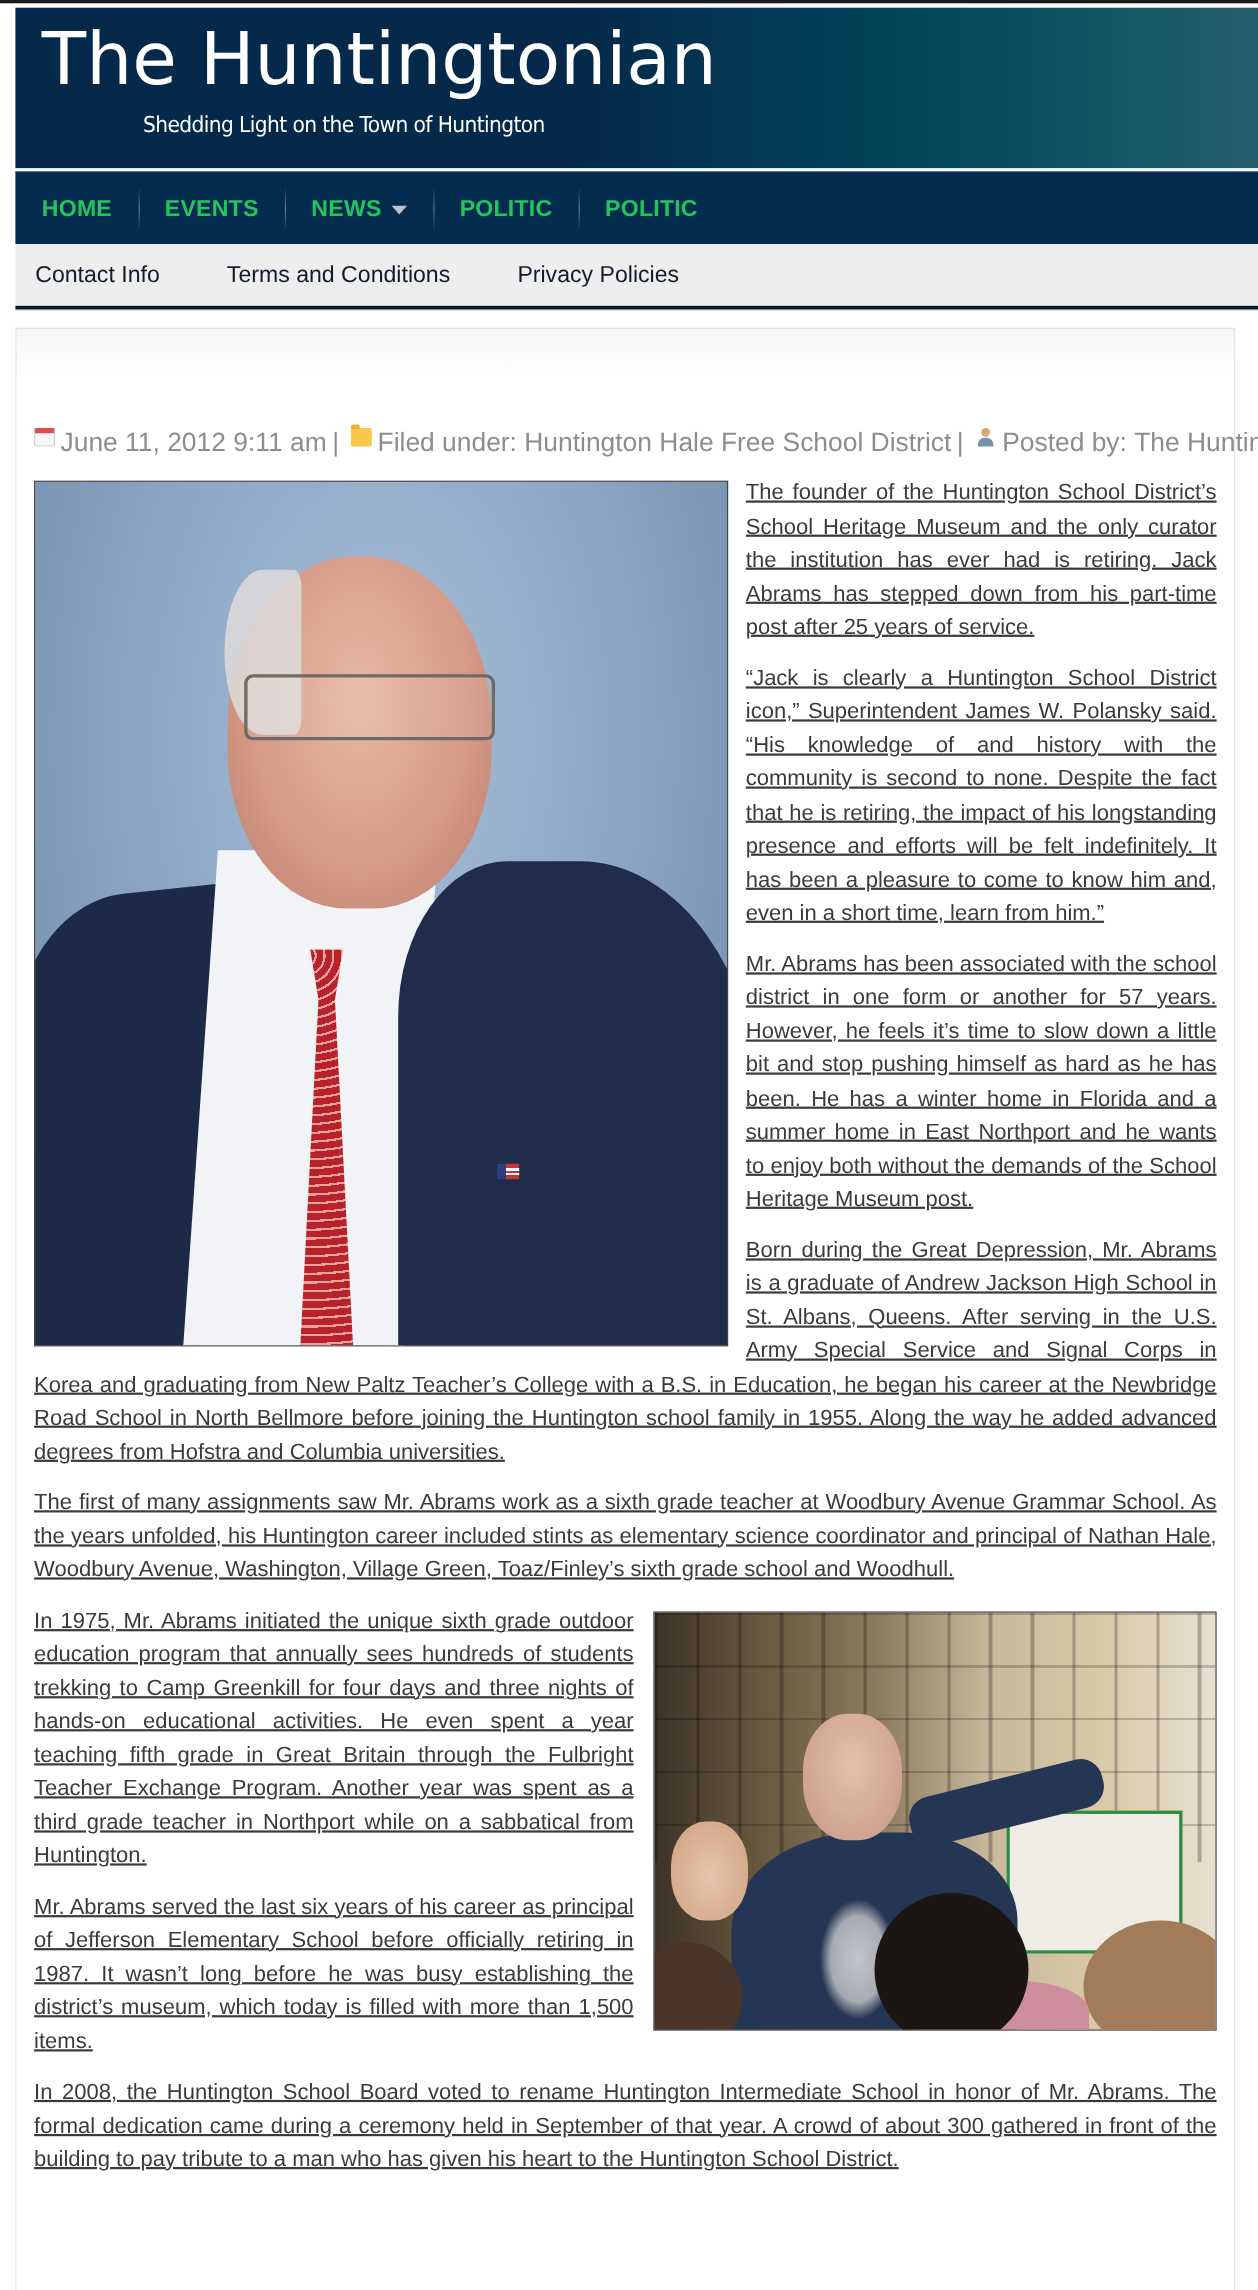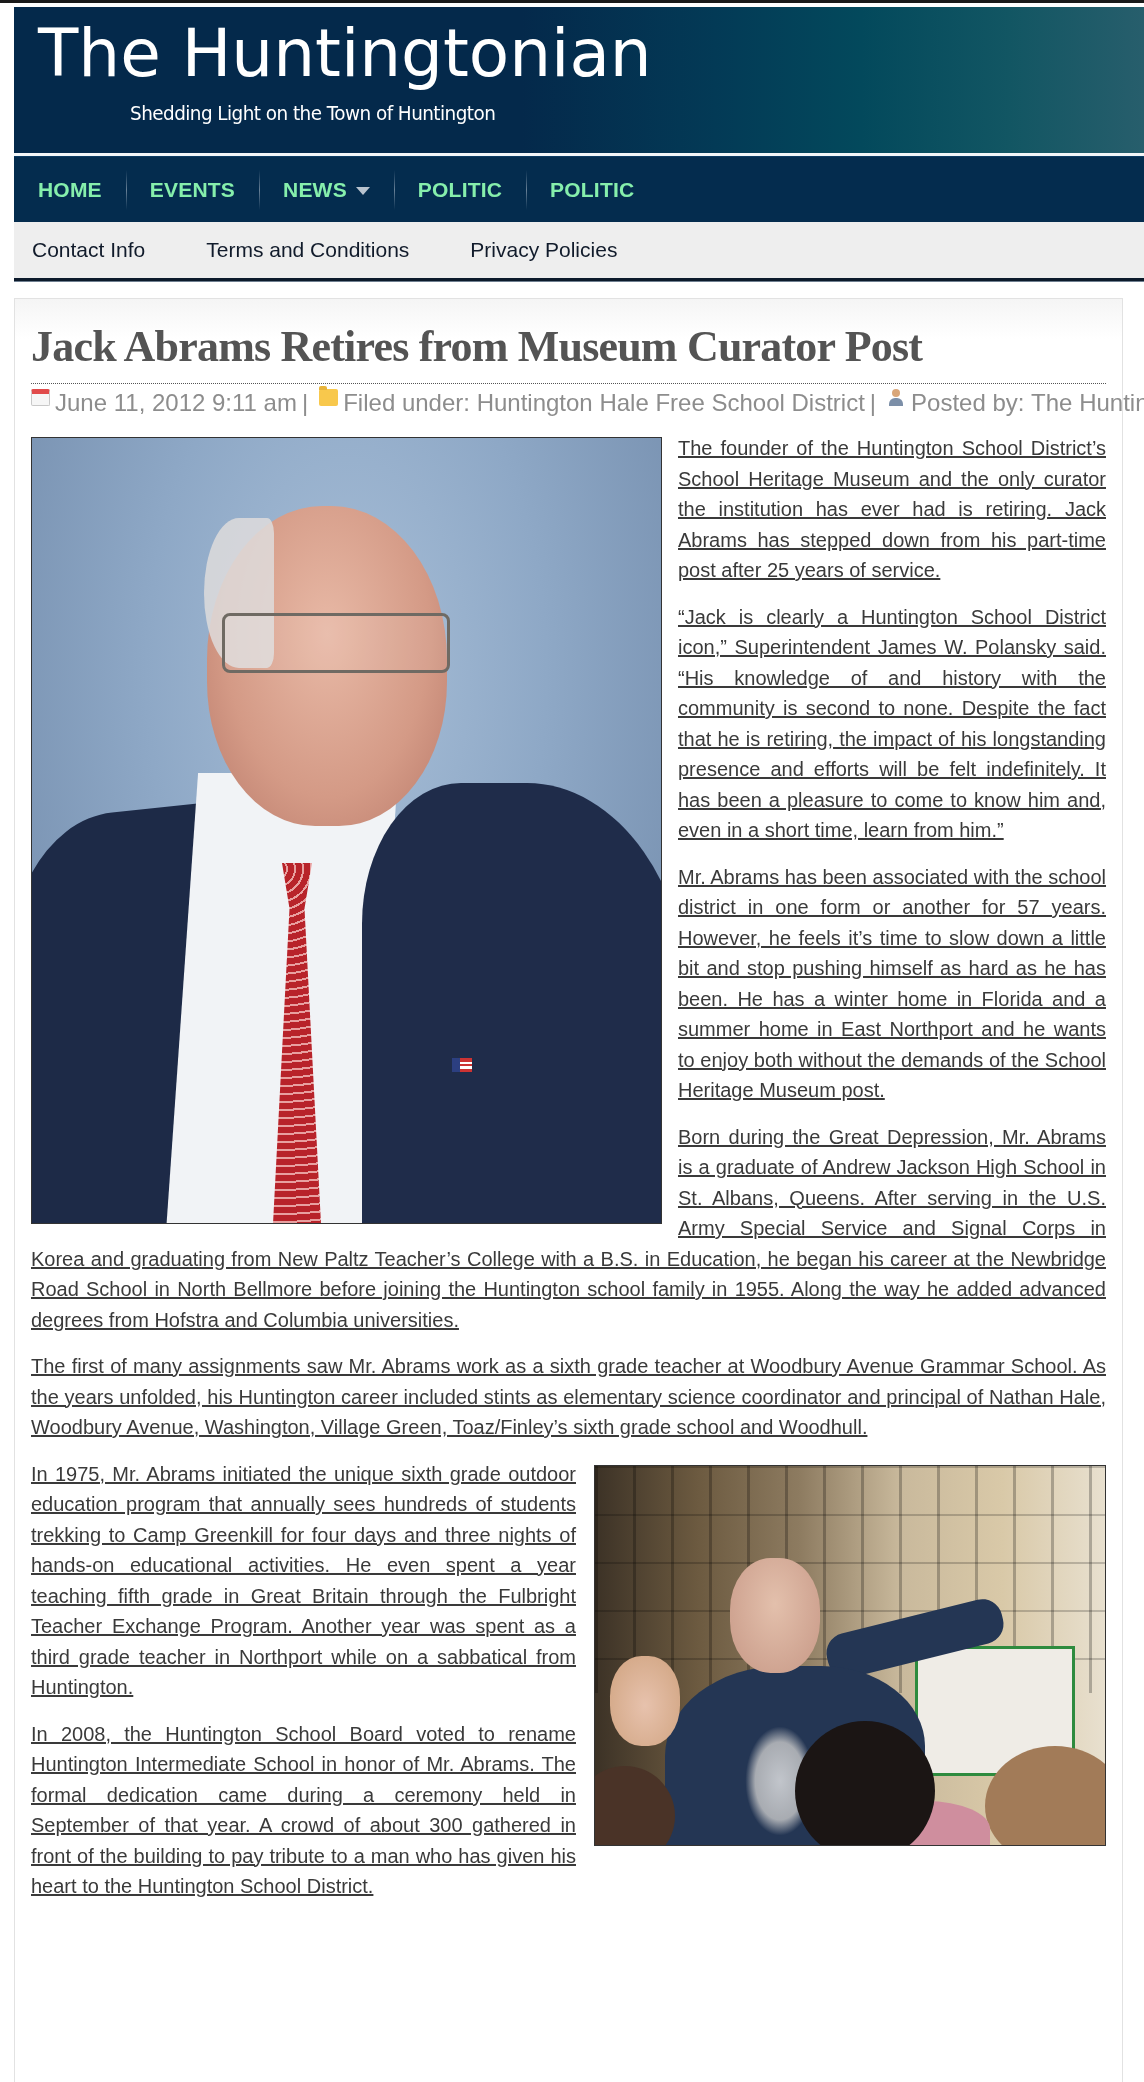--- a/index.html
+++ b/index.html
@@ -23,21 +23,21 @@
   }
   .mast-gap { position: absolute; left: 14px; top: 153px; width: 1130px; height: 3px; background: #f3f6f8; }
 
   .mainnav {
     position: absolute; left: 14px; top: 156px; width: 1130px; height: 66px;
     background: #042c4e; display: flex; align-items: center; overflow: hidden; white-space: nowrap;
     border-top: 1px solid #0b3b63;
   }
   .mainnav .nav-item {
     height: 52px; display: flex; align-items: center; padding: 0 24px;
-    font-family: "Liberation Sans", sans-serif; font-weight: bold; font-size: 21px; color: #86efac; letter-spacing: 0.2px;
+    font-family: "Liberation Sans", sans-serif; font-weight: bold; font-size: 21px; color: #22c55e; letter-spacing: 0.2px;
     position: relative; cursor: pointer;
   }
   .mainnav .nav-item + .nav-item::before {
     content: ""; position: absolute; left: 0; top: 6px; bottom: 6px; width: 1px;
     background: linear-gradient(to bottom, rgba(255,255,255,0), rgba(170,185,200,0.6), rgba(255,255,255,0));
   }
   .caret { display: inline-block; width: 0; height: 0; margin-left: 9px; border-left: 7px solid transparent; border-right: 7px solid transparent; border-top: 8px solid #b9c4cf; margin-top: 2px; }
 
   .subnav {
     position: absolute; left: 14px; top: 222px; width: 1130px; height: 56px;
@@ -140,21 +140,20 @@
 
 <nav class="subnav">
   <a class="sub-item">Contact Info</a>
   <a class="sub-item">Terms and Conditions</a>
   <a class="sub-item">Privacy Policies</a>
 </nav>
 <div class="subnav-line"></div>
 <div class="subnav-line2"></div>
 
 <article class="post">
-  <h1 class="post-title">Jack Abrams Retires from Museum Curator Post</h1>
 
   <div class="meta">
     <span class="ico cal-ico"></span>
     <span>June 11, 2012 9:11 am</span>
     <span class="sep">|</span>
     <span class="ico folder-ico"></span>
     <span>Filed under:</span>&nbsp;
     <a>Huntington Hale Free School District</a>
     <span class="sep">|</span>
     <span class="ico user-ico"></span>
@@ -185,15 +184,16 @@
       <div class="man"></div>
       <div class="shirt-logo"></div>
       <div class="manhead"></div>
       <div class="kid1"></div>
       <div class="kid4"></div>
       <div class="kid3"></div>
       <div class="kid2b"></div>
       <div class="kid2"></div>
     </div>
     <p>In 1975, Mr. Abrams initiated the unique sixth grade outdoor education program that annually sees hundreds of students trekking to Camp Greenkill for four days and three nights of hands-on educational activities. He even spent a year teaching fifth grade in Great Britain through the Fulbright Teacher Exchange Program. Another year was spent as a third grade teacher in Northport while on a sabbatical from Huntington.</p>
+    <p>Mr. Abrams served the last six years of his career as principal of Jefferson Elementary School before officially retiring in 1987. It wasn’t long before he was busy establishing the district’s museum, which today is filled with more than 1,500 items.</p>
     <p>In 2008, the Huntington School Board voted to rename Huntington Intermediate School in honor of Mr. Abrams. The formal dedication came during a ceremony held in September of that year. A crowd of about 300 gathered in front of the building to pay tribute to a man who has given his heart to the Huntington School District.</p>
   </div>
 </article>
 
 </body></html>

